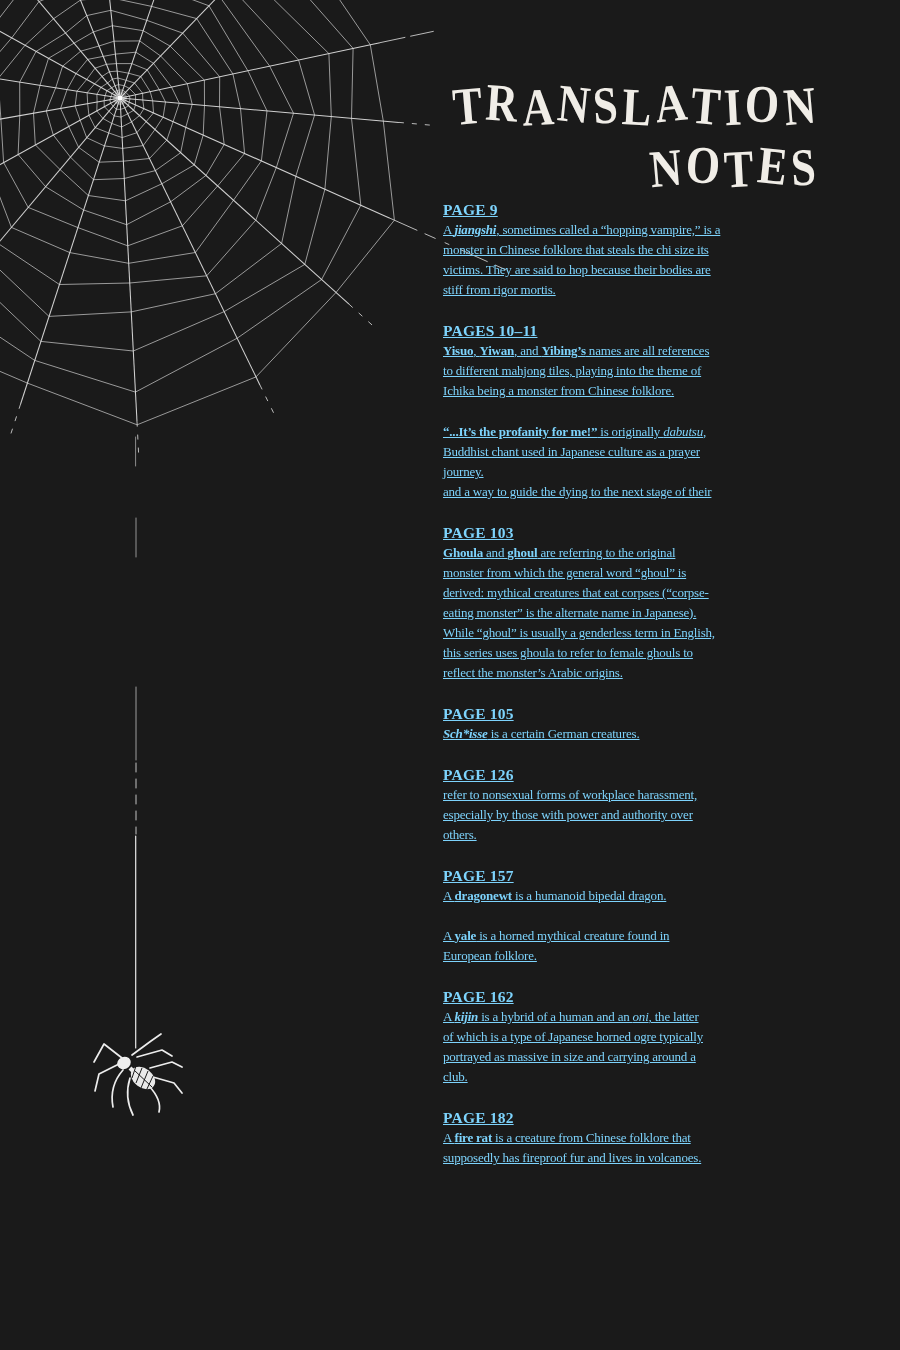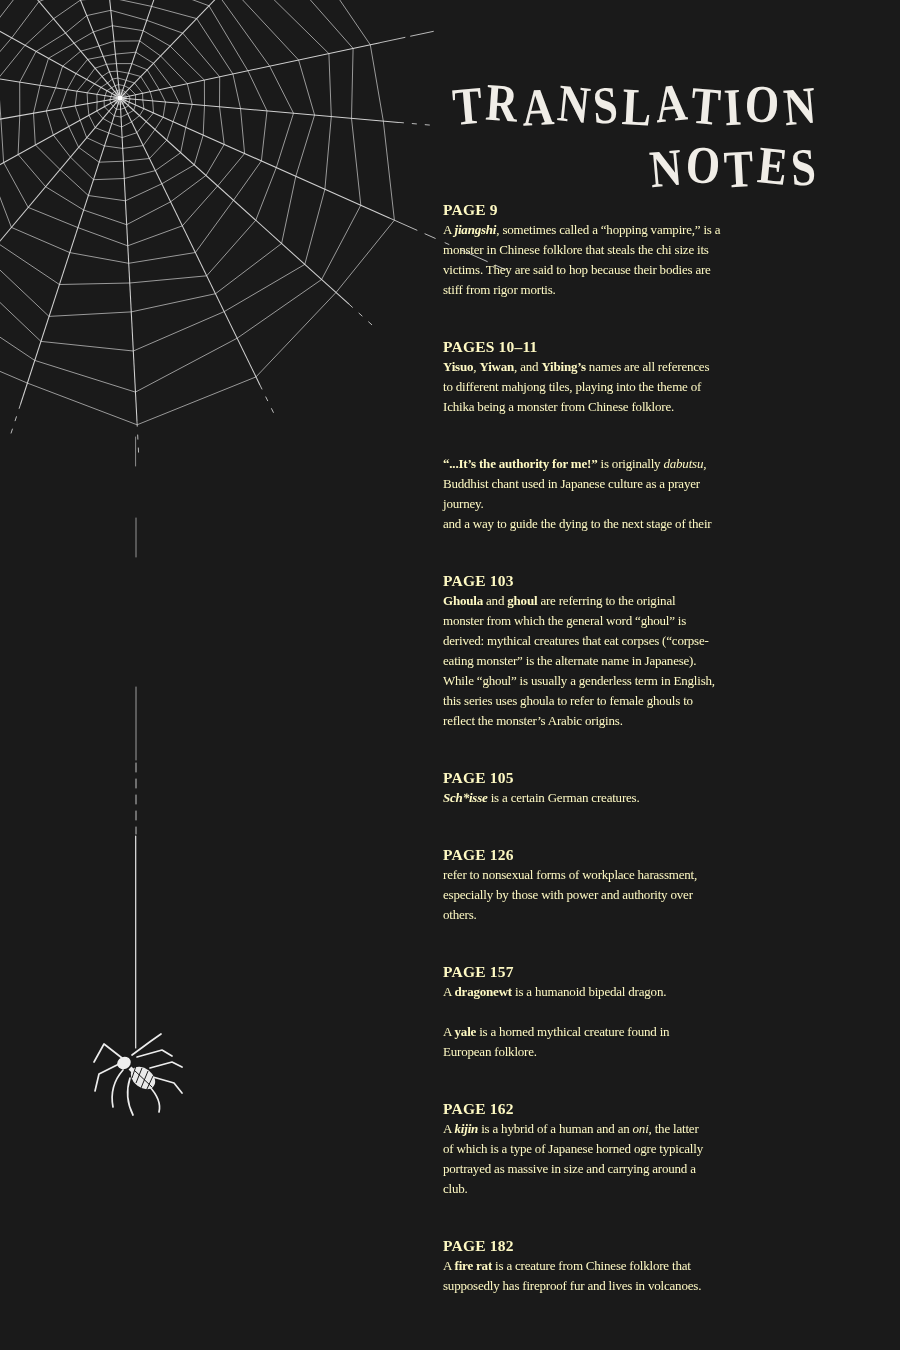--- a/index.html
+++ b/index.html
@@ -18,23 +18,24 @@
 
   .title-block{
     position:absolute;top:54px;right:82px;z-index:2;
     text-align:right;color:#f0ede7;font-weight:bold;
   }
   .title-line{line-height:62px;font-size:44px;letter-spacing:1px;white-space:nowrap;}
   .title-line .ch{display:inline-block;margin:0 1.5px;}
 
   .notes-column{
     position:absolute;left:443px;top:200px;width:390px;z-index:2;
-    color:#fef9c3;
+    color:#7dd3fc;
+    text-decoration:underline;
   }
-  .note-section:not(:first-child){margin-top:37px;}
+  .note-section:not(:first-child){margin-top:21px;}
   .page-label{font-weight:bold;font-size:15.5px;line-height:20px;letter-spacing:.2px;}
   .para + .para{margin-top:20px;}
   .line{white-space:nowrap;font-size:13px;line-height:20px;letter-spacing:-0.2px;}
   .b{font-weight:bold;}
   .i{font-style:italic;}
 </style>
 </head>
 <body>
 
 <div class="page">
@@ -142,21 +143,21 @@
       <section class="note-section">
         <div class="page-label">PAGES 10–11</div>
         <div class="para">
           <div class="line"><span class="b">Yisuo</span><span>, </span><span class="b">Yiwan</span><span>, and </span><span class="b">Yibing’s</span><span> names are all references</span></div>
           <div class="line"><span>to different mahjong tiles, playing into the theme of</span></div>
           <div class="line"><span>Ichika being a monster from Chinese folklore.</span></div>
         </div>
       </section>
       <section class="note-section">
         <div class="para">
-          <div class="line"><span class="b">“...It’s the authority for me!”</span><span> is originally </span><span class="i">dabutsu</span><span>,</span></div>
+          <div class="line"><span class="b">“...It’s the profanity for me!”</span><span> is originally </span><span class="i">dabutsu</span><span>,</span></div>
           <div class="line"><span>Buddhist chant used in Japanese culture as a prayer</span></div>
           <div class="line"><span>journey.</span></div>
           <div class="line"><span>and a way to guide the dying to the next stage of their</span></div>
         </div>
       </section>
       <section class="note-section">
         <div class="page-label">PAGE 103</div>
         <div class="para">
           <div class="line"><span class="b">Ghoula</span><span> and </span><span class="b">ghoul</span><span> are referring to the original</span></div>
           <div class="line"><span>monster from which the general word “ghoul” is</span></div>

